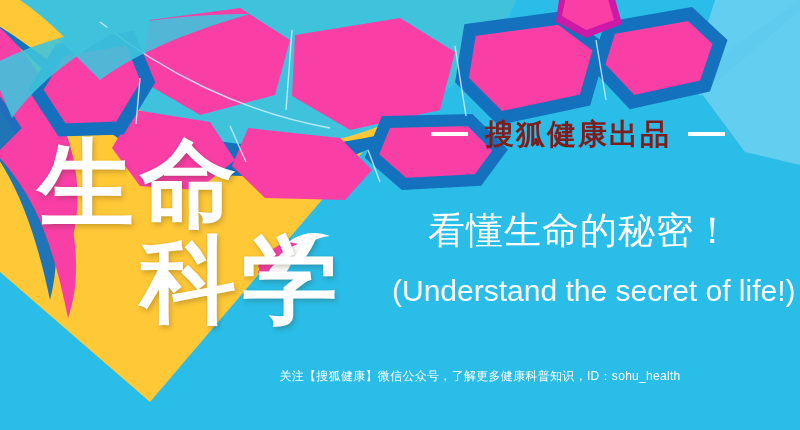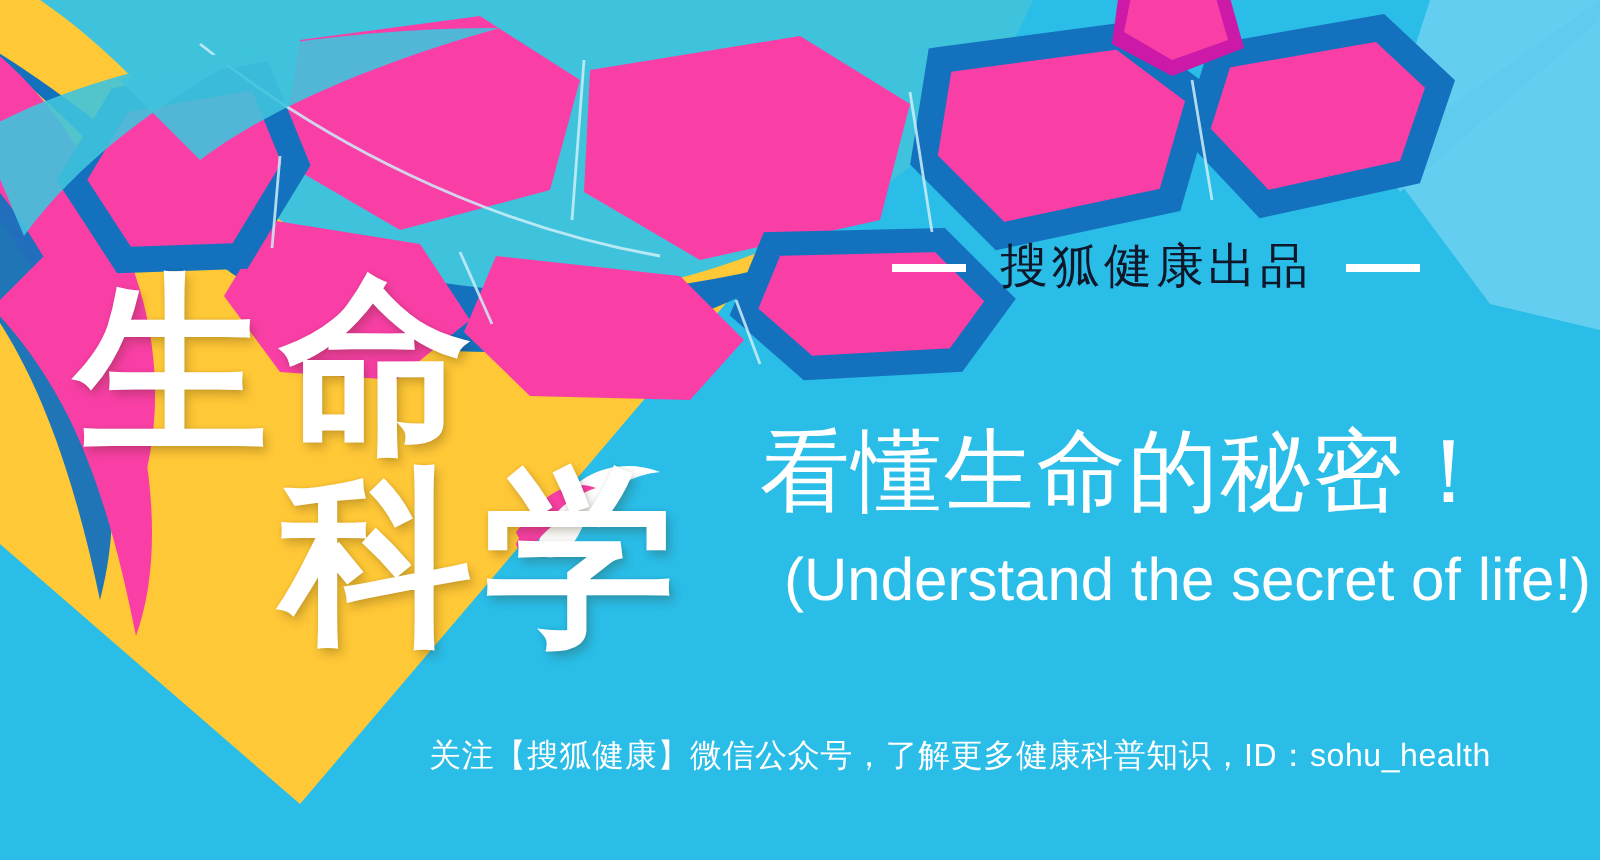--- a/index.html
+++ b/index.html
@@ -41,36 +41,36 @@
     gap: 17px;
   }
   .kicker-dash {
     width: 37px;
     height: 4px;
     background: #ffffff;
     flex: none;
     border-radius: 0;
   }
   .kicker-text {
-    color: #0f172a;
-    font-size: 24px;
+    color: #7f1d1d;
+    font-size: 29px;
     letter-spacing: 2px;
     line-height: 1;
     white-space: nowrap;
-    font-weight: 400;
+    font-weight: 700;
   }
 
   .headline {
     position: absolute;
     left: 380px;
     top: 212px;
     width: 400px;
-    text-align: left;
-    color: #ffffff;
-    font-size: 45px;
+    text-align: center;
+    color: #ffffff;
+    font-size: 37px;
     line-height: 1.05;
     letter-spacing: 1px;
     white-space: nowrap;
     font-weight: 400;
   }
 
   .subhead {
     position: absolute;
     left: 380px;
     top: 273px;
@@ -84,21 +84,21 @@
     margin-left: 12px;
   }
 
   .footnote {
     position: absolute;
     left: 180px;
     top: 369px;
     width: 600px;
     text-align: center;
     color: #ffffff;
-    font-size: 16px;
+    font-size: 12px;
     line-height: 1.2;
     letter-spacing: .3px;
     white-space: nowrap;
     font-weight: 400;
   }
 
   
   .title-cn {
     position: absolute;
     color: #ffffff;

